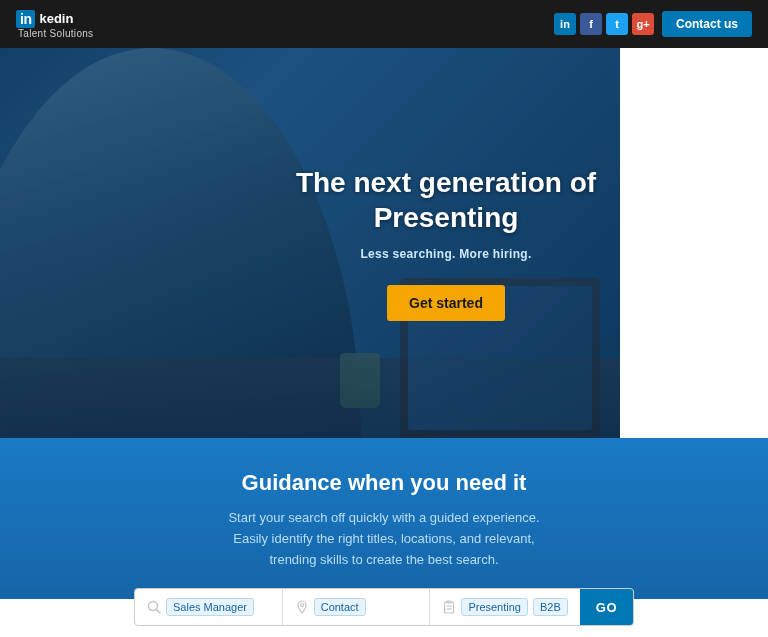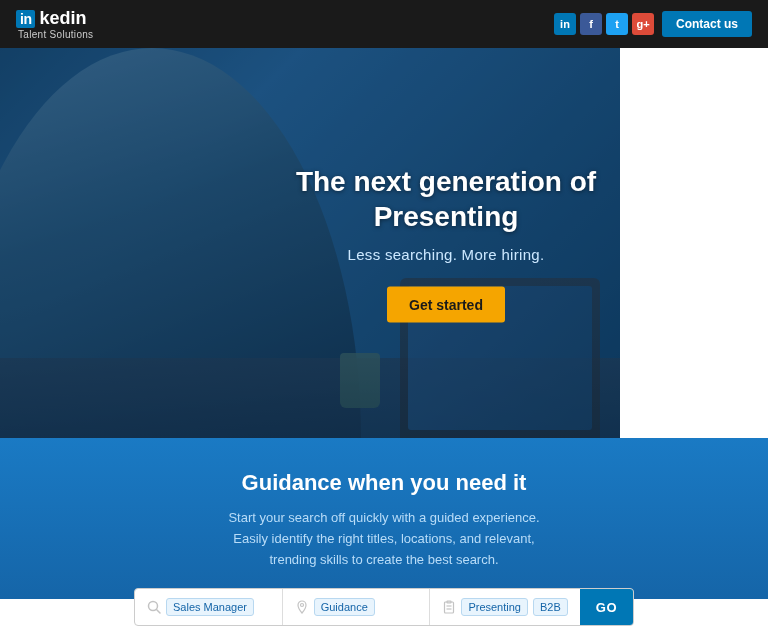--- a/index.html
+++ b/index.html
@@ -27,21 +27,21 @@
       background: #0077b5;
       color: white;
       font-weight: 900;
       font-size: 14px;
       padding: 1px 4px;
       border-radius: 2px;
       letter-spacing: -0.5px;
     }
     .logo-text {
       color: white;
-      font-size: 18px;
+      font-size: 13px;
       font-weight: bold;
       margin-left: 2px;
     }
     .logo-sub {
       color: #ccc;
       font-size: 10px;
       margin-left: 2px;
       letter-spacing: 0.3px;
     }
     .header-right {
@@ -157,24 +157,25 @@
       width: 340px;
     }
     .hero-title {
       font-size: 28px;
       font-weight: bold;
       line-height: 1.25;
       margin-bottom: 12px;
       text-shadow: 0 1px 4px rgba(0,0,0,0.5);
     }
     .hero-subtitle {
-      font-size: 15px;
+      font-size: 12px;
       color: #cce8ff;
       margin-bottom: 24px;
       letter-spacing: 0.3px;
+      font-weight: bold;
     }
     .hero-buttons {
       display: flex;
       gap: 0;
       justify-content: center;
     }
     .btn-get-started {
       background: #f5a500;
       color: #1a1a1a;
       border: none;
@@ -321,21 +322,21 @@
         <circle cx="6" cy="6" r="4.5" stroke="#888" stroke-width="1.5"></circle>
         <line x1="9.5" y1="9.5" x2="13" y2="13" stroke="#888" stroke-width="1.5" stroke-linecap="round"></line>
       </svg>
       <span class="search-tag">Sales Manager</span>
     </div>
     <div class="search-segment">
       <svg class="search-icon-svg" viewBox="0 0 14 14" fill="none">
         <path d="M7 1C4.8 1 3 2.8 3 5c0 3.3 4 8 4 8s4-4.7 4-8c0-2.2-1.8-4-4-4z" stroke="#888" stroke-width="1.2"></path>
         <circle cx="7" cy="5" r="1.5" stroke="#888" stroke-width="1.2"></circle>
       </svg>
-      <span class="search-tag">Guidance</span>
+      <span class="search-tag">Contact</span>
     </div>
     <div class="search-segment">
       <svg class="search-icon-svg" viewBox="0 0 14 14" fill="none">
         <rect x="2.5" y="2" width="9" height="11" rx="1" stroke="#888" stroke-width="1.2"></rect>
         <rect x="5" y="1" width="4" height="2" rx="0.5" stroke="#888" stroke-width="1.2"></rect>
         <line x1="4.5" y1="6" x2="9.5" y2="6" stroke="#888" stroke-width="1.2"></line>
         <line x1="4.5" y1="9" x2="9.5" y2="9" stroke="#888" stroke-width="1.2"></line>
       </svg>
       <span class="search-tag">Presenting</span>
       <span class="search-tag">B2B</span>

